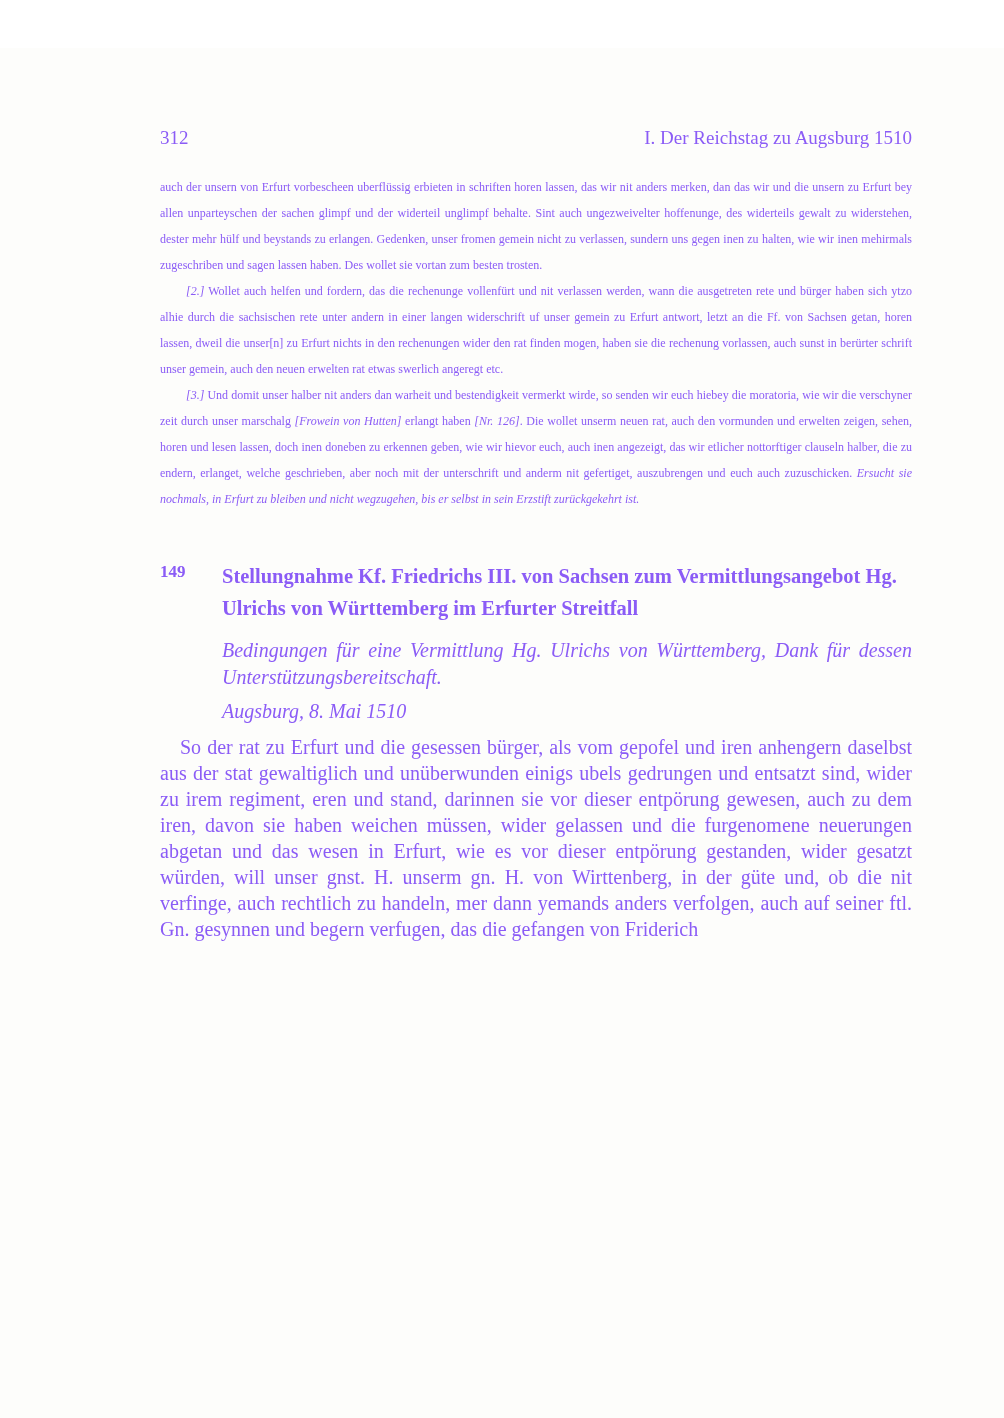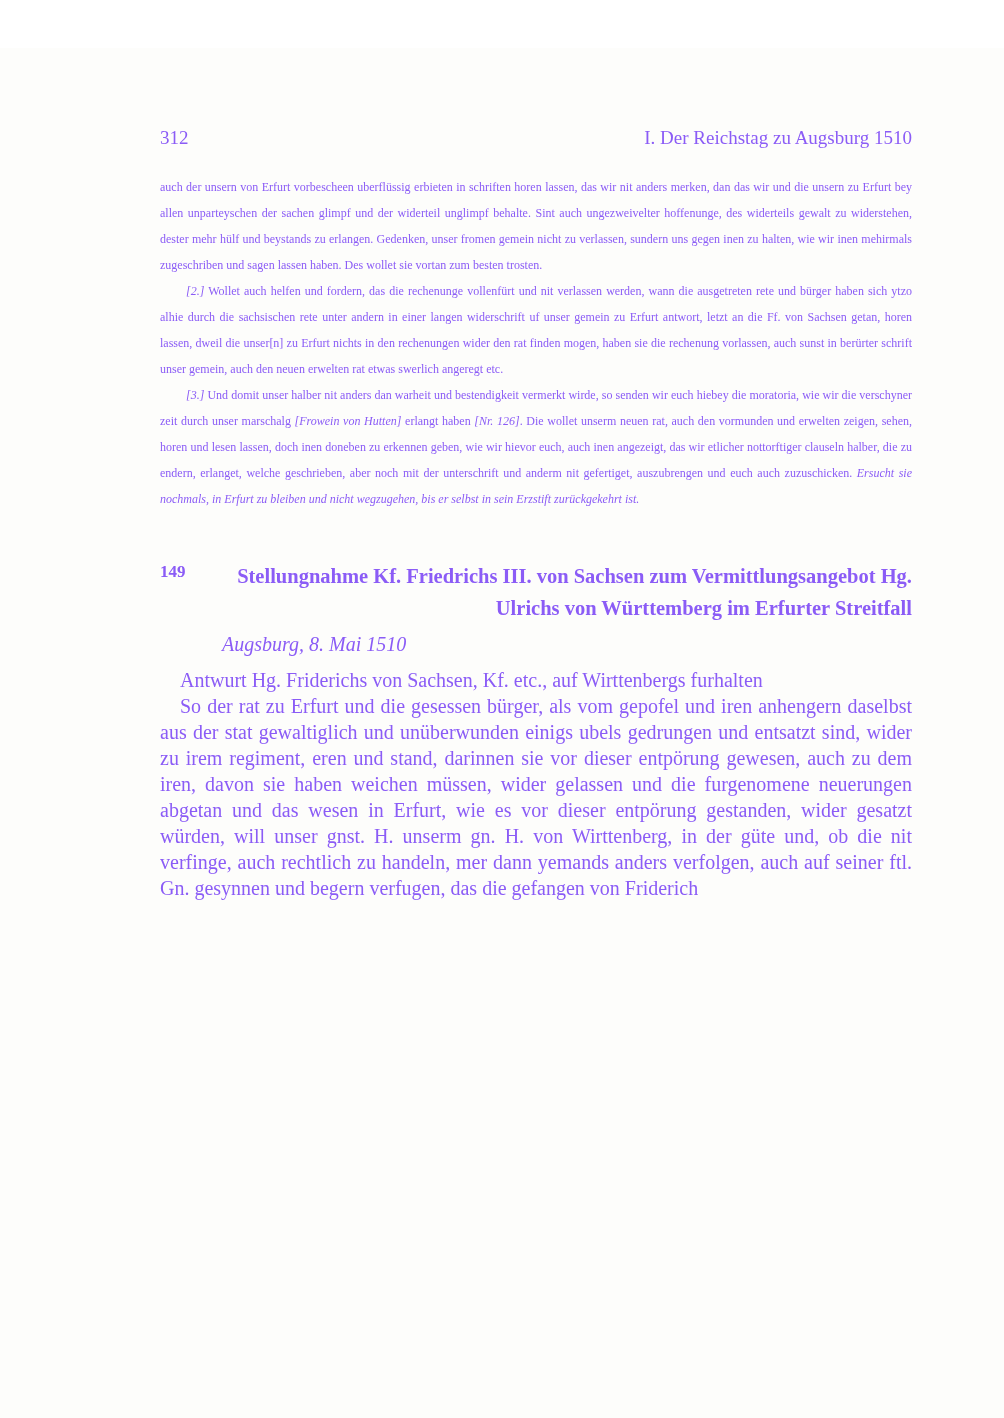--- a/index.html
+++ b/index.html
@@ -49,21 +49,21 @@
     position: absolute;
     left: 0;
     top: 2px;
     font-weight: bold;
     font-size: 17px;
   }
   .entry-title {
     font-weight: bold;
     font-size: 20.5px;
     line-height: 32px;
-    text-align: right;
+    text-align: left;
   }
   .entry-meta {
     padding-left: 62px;
     font-style: italic;
     font-size: 20px;
     line-height: 27px;
     text-align: justify;
   }
   .entry-summary { margin-top: 13px; }
   .entry-date { margin-top: 7px; }
@@ -91,21 +91,21 @@
       <p>auch der unsern von Erfurt vorbescheen uberflüssig erbieten in schriften horen lassen, das wir nit anders merken, dan das wir und die unsern zu Erfurt bey allen unparteyschen der sachen glimpf und der widerteil unglimpf behalte. Sint auch ungezweivelter hoffenunge, des widerteils gewalt zu widerstehen, dester mehr hülf und beystands zu erlangen. Gedenken, unser fromen gemein nicht zu verlassen, sundern uns gegen inen zu halten, wie wir inen mehirmals zugeschriben und sagen lassen haben. Des wollet sie vortan zum besten trosten.</p>
       <p class="ind"><span class="italic">[2.]</span><span> Wollet auch helfen und fordern, das die rechenunge vollenfürt und nit verlassen werden, wann die ausgetreten rete und bürger haben sich ytzo alhie durch die sachsischen rete unter andern in einer langen widerschrift uf unser gemein zu Erfurt antwort, letzt an die Ff. von Sachsen getan, horen lassen, dweil die unser[n] zu Erfurt nichts in den rechenungen wider den rat finden mogen, haben sie die rechenung vorlassen, auch sunst in berürter schrift unser gemein, auch den neuen erwelten rat etwas swerlich angeregt etc.</span></p>
       <p class="ind"><span class="italic">[3.]</span><span> Und domit unser halber nit anders dan warheit und bestendigkeit vermerkt wirde, so senden wir euch hiebey die moratoria, wie wir die verschyner zeit durch unser marschalg </span><span class="italic">[Frowein von Hutten]</span><span> erlangt haben </span><span class="italic">[Nr. 126]</span><span>. Die wollet unserm neuen rat, auch den vormunden und erwelten zeigen, sehen, horen und lesen lassen, doch inen doneben zu erkennen geben, wie wir hievor euch, auch inen angezeigt, das wir etlicher nottorftiger clauseln halber, die zu endern, erlanget, welche geschrieben, aber noch mit der unterschrift und anderm nit gefertiget, auszubrengen und euch auch zuzuschicken. </span><span class="italic">Ersucht sie nochmals, in Erfurt zu bleiben und nicht wegzugehen, bis er selbst in sein Erzstift zurückgekehrt ist.</span></p>
     </main>
 
     <section class="entry">
       <div class="entry-head">
         <span class="entry-num">149</span>
         <h2 class="entry-title">Stellungnahme Kf. Friedrichs III. von Sachsen zum Vermittlungsangebot Hg. Ulrichs von Württemberg im Erfurter Streitfall</h2>
       </div>
+      <p class="entry-meta entry-summary">Bedingungen für eine Vermittlung Hg. Ulrichs von Württemberg, Dank für dessen Unterstützungsbereitschaft.</p>
       <p class="entry-meta entry-date">Augsburg, 8. Mai 1510</p>
       <div class="entry-body">
-        <p>Antwurt Hg. Friderichs von Sachsen, Kf. etc., auf Wirttenbergs furhalten</p>
         <p>So der rat zu Erfurt und die gesessen bürger, als vom gepofel und iren anhengern daselbst aus der stat gewaltiglich und unüberwunden einigs ubels gedrungen und entsatzt sind, wider zu irem regiment, eren und stand, darinnen sie vor dieser entpörung gewesen, auch zu dem iren, davon sie haben weichen müssen, wider gelassen und die furgenomene neuerungen abgetan und das wesen in Erfurt, wie es vor dieser entpörung gestanden, wider gesatzt würden, will unser gnst. H. unserm gn. H. von Wirttenberg, in der güte und, ob die nit verfinge, auch rechtlich zu handeln, mer dann yemands anders verfolgen, auch auf seiner ftl. Gn. gesynnen und begern verfugen, das die gefangen von Friderich</p>
       </div>
     </section>
 
   </div>
 </div>
 
 </body></html>

